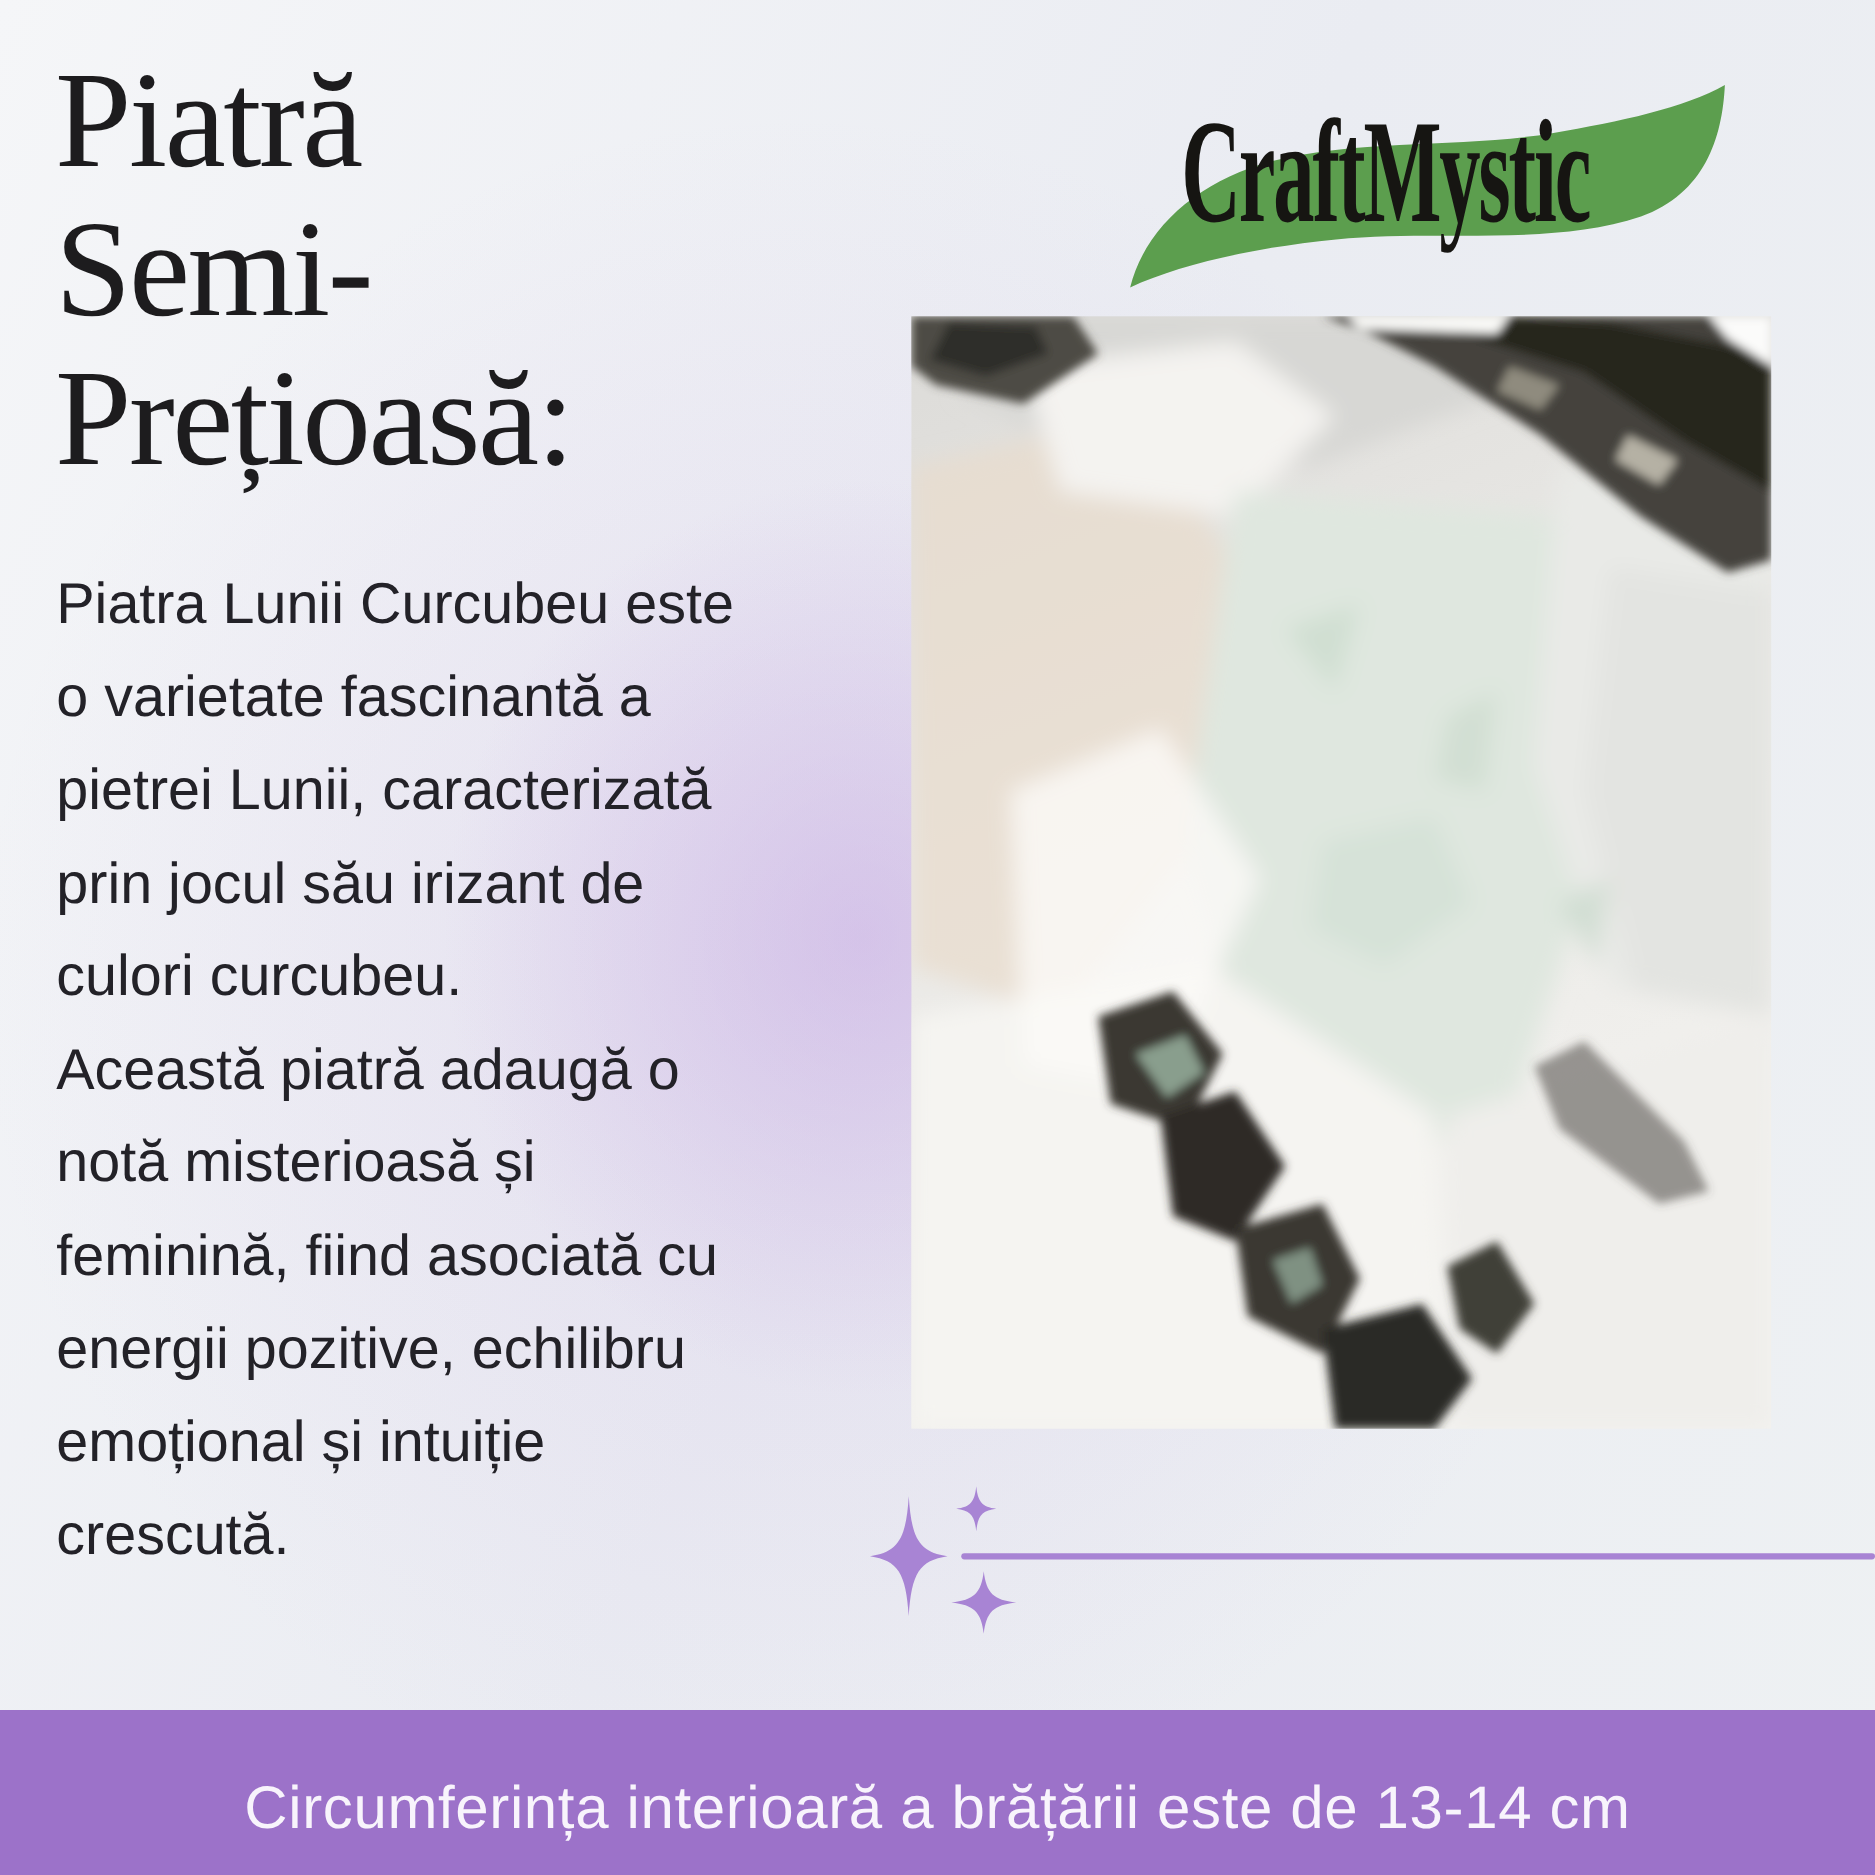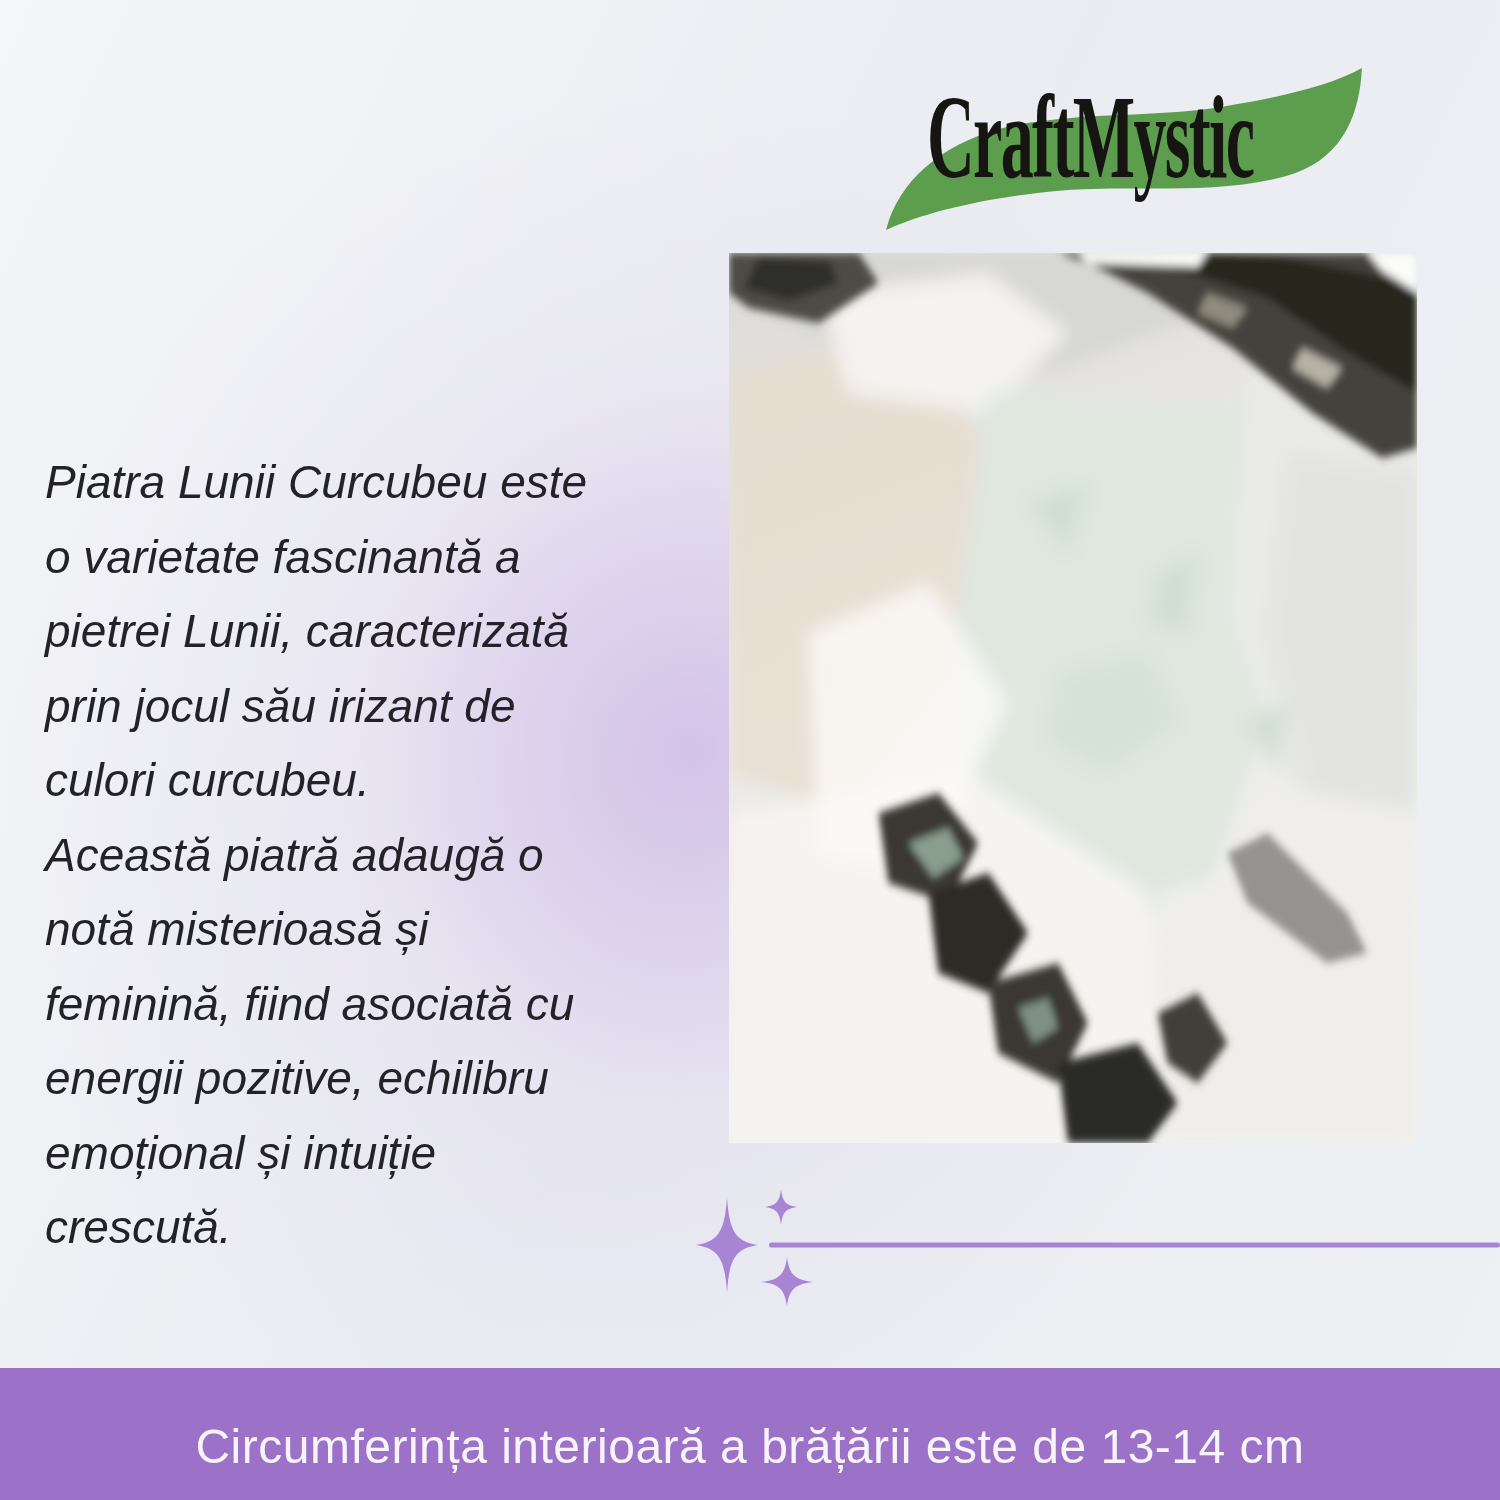--- a/index.html
+++ b/index.html
@@ -13,50 +13,55 @@
       radial-gradient(ellipse 820px 860px at 640px 780px, rgba(198,168,226,0.22) 0%, rgba(198,168,226,0) 80%),
       linear-gradient(115deg,#f5f6f8 0%,#eaecf2 50%,#eef1f3 100%);
   }
   .page-title{
     position:absolute;left:44px;top:37px;
     font-family:"Liberation Serif", serif;
     font-size:110px;line-height:119px;letter-spacing:-2px;
     color:#1d1c1e;font-weight:400;
   }
   .page-title span{display:block;}
-  .brand{position:absolute;left:880px;top:62px;width:490px;height:172px;}
+  .brand{position:absolute;left:898px;top:62px;width:490px;height:172px;}
   .brand .leaf{position:absolute;left:0;top:0;width:488px;height:172px;}
   .brand .brand-name{
     position:absolute;left:47px;top:8px;width:400px;
     font-family:"Liberation Serif", serif;font-weight:700;
     font-size:118px;color:#161512;letter-spacing:-3px;white-space:nowrap;
     transform:scaleX(0.56);transform-origin:0 0;
   }
   .photo{position:absolute;left:729px;top:253px;width:688px;height:890px;}
   .photo svg{display:block;width:100%;height:100%;}
   .body-text{
     position:absolute;left:45px;top:445px;width:575px;
     font-size:46px;line-height:74.5px;color:#232228;
   }
-  .body-text p{margin:0;font-style:italic;}
+  .body-text p{margin:0;}
   .sparkle-decor{position:absolute;left:690px;top:1180px;width:810px;height:140px;}
   .banner{
     position:absolute;left:0;top:1368px;width:1500px;height:156px;
     background:#9c72c9;display:flex;align-items:center;justify-content:center;
   }
   .banner .banner-text{
     color:#f8f4fc;font-size:48px;letter-spacing:0.5px;font-weight:300;
     white-space:nowrap;
   }
 </style>
 </head>
 <body>
 
 <div class="canvas">
 
+  <div class="page-title">
+    <span>Piatră</span>
+    <span>Semi-</span>
+    <span>Prețioasă:</span>
+  </div>
 
   <div class="brand">
     <svg class="leaf" viewBox="0 0 480 170" preserveAspectRatio="none">
       <path fill="#5c9e4e" d="M 6,166
         C 18,118 60,82 118,66
         C 190,48 268,56 338,44
         C 392,35 442,24 474,6
         C 472,48 458,92 408,110
         C 336,134 248,120 168,128
         C 106,134 44,148 6,166 Z"></path>

